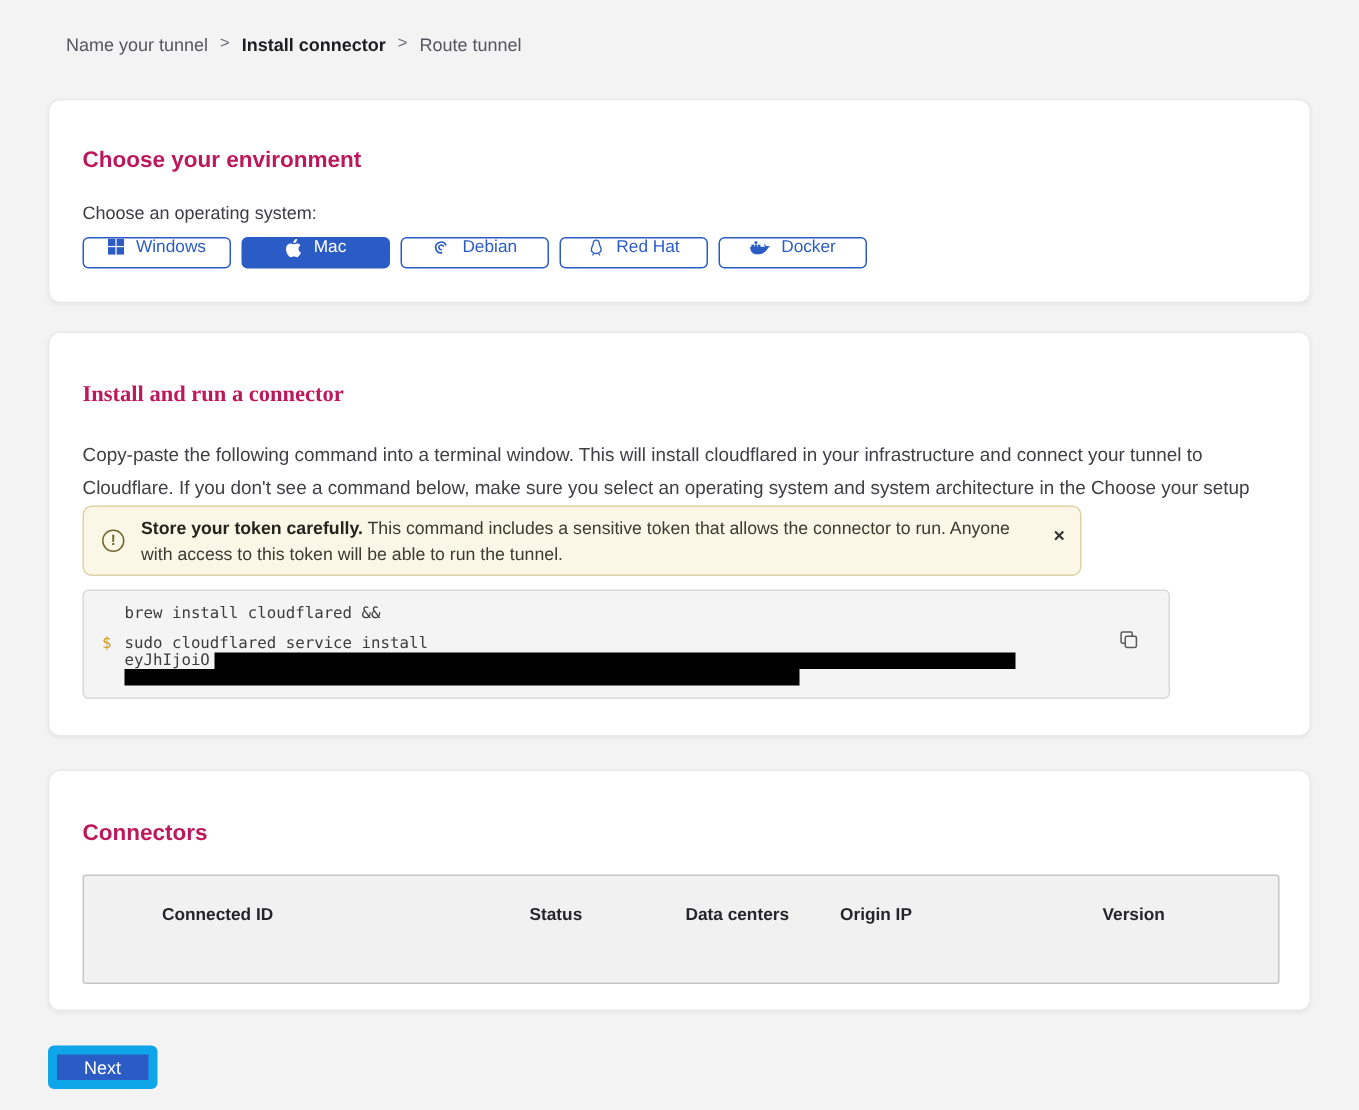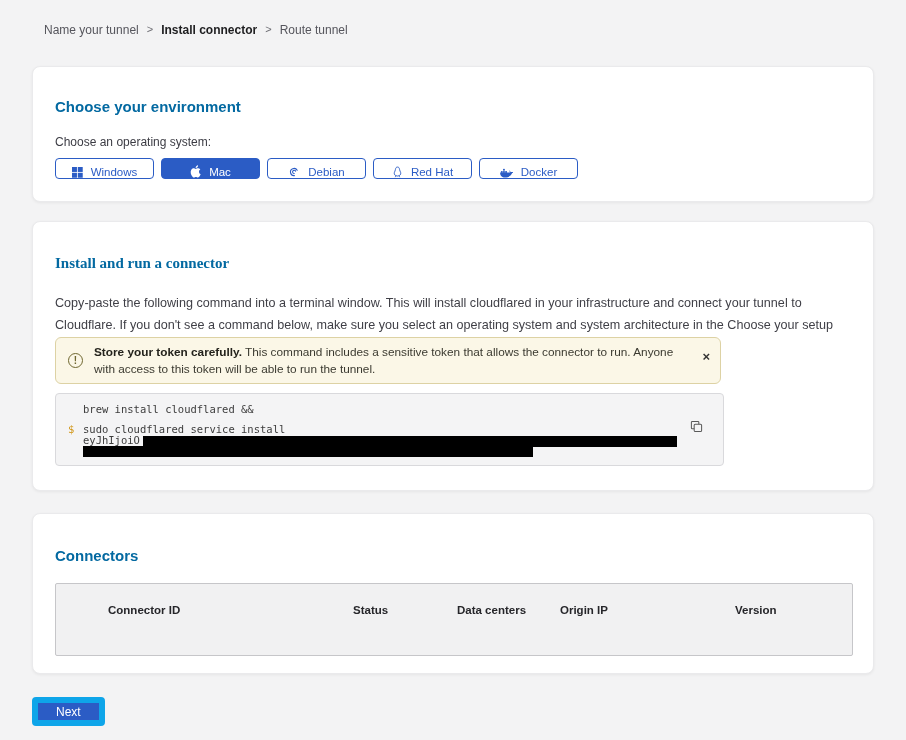--- a/index.html
+++ b/index.html
@@ -20,29 +20,29 @@
   .crumb { cursor:pointer; }
   .crumb.active { font-weight:700; color:#1d1d1f; }
   .sep { color:#6e6e74; font-size:11px; }
 
   
   .card {
     position:absolute; left:32px; width:842px;
     background:#ffffff; border:1px solid #eaeaec; border-radius:8px;
     box-shadow:0 1px 3px rgba(0,0,0,.06);
   }
-  .card h2 { position:absolute; left:22px; font-size:15px; font-weight:700; color:#0369a1; }
+  .card h2 { position:absolute; left:22px; font-size:15px; font-weight:700; color:#be185d; }
 
   
   .card-env { top:66px; height:136px; }
   .card-env h2 { top:31px; }
   .os-label { position:absolute; left:22px; top:68px; font-size:12px; color:#3c3c44; }
   .os-row { position:absolute; left:22px; top:91px; display:flex; gap:7px; }
   .os-btn {
-    display:inline-flex; align-items:flex-end; justify-content:center; gap:8px;
+    display:inline-flex; align-items:flex-start; justify-content:center; gap:8px;
     width:99px; height:21px;
     background:#fff; border:1px solid #2b5cc5; border-radius:4px;
     color:#2b5cc5; font-size:11.5px; font-family:inherit; cursor:pointer;
   }
   .os-btn.selected { background:#2b5cc5; color:#ffffff; }
   .os-ic { display:inline-flex; align-items:center; }
   .os-ic svg { display:block; }
 
   
   .card-install { top:221px; height:270px; }
@@ -65,21 +65,21 @@
     position:absolute; left:38px; top:6px; width:588px;
     font-size:11.8px; line-height:17px; color:#3b3a30;
   }
   .warn-text b { color:#24231c; }
   .warn-close {
     position:absolute; right:10px; top:12px;
     background:none; border:none; cursor:pointer;
     font-size:13px; font-weight:700; color:#333; line-height:1;
   }
   .code-block {
-    position:absolute; left:22px; top:171px; width:669px; height:73px;
+    position:absolute; left:22px; top:171px; width:725px; height:73px;
     background:#f4f4f5; border:1px solid #d9d9dc; border-radius:4px;
     font-family:"DejaVu Sans Mono", monospace; font-size:10.5px; color:#3c3c3c;
   }
   .code-line { position:absolute; left:27px; white-space:nowrap; }
   .cl1 { top:9px; }
   .prompt { position:absolute; left:12px; top:29px; color:#d2991f; }
   .cl2 { top:29px; }
   .cl3 { top:40px; }
   .redact1 { display:inline-block; width:534px; height:11px; background:#000; vertical-align:middle; margin-left:3px; }
   .redact2 { position:absolute; left:27px; top:52px; width:450px; height:11px; background:#000; }
@@ -208,21 +208,21 @@
           <path d="M9.5 4.5v-2c0-.6-.4-1-1-1h-6c-.6 0-1 .4-1 1v6c0 .6.4 1 1 1h2"></path>
         </svg>
     </button>
   </div>
 </section>
 
 <section class="card card-connectors">
   <h2>Connectors</h2>
   <div class="conn-table">
     <div class="t-head">
-      <span>Connector ID</span>
+      <span>Connected ID</span>
       <span>Status</span>
       <span>Data centers</span>
       <span>Origin IP</span>
       <span>Version</span>
     </div>
   </div>
 </section>
 
 <button class="next-btn">Next</button>
 

